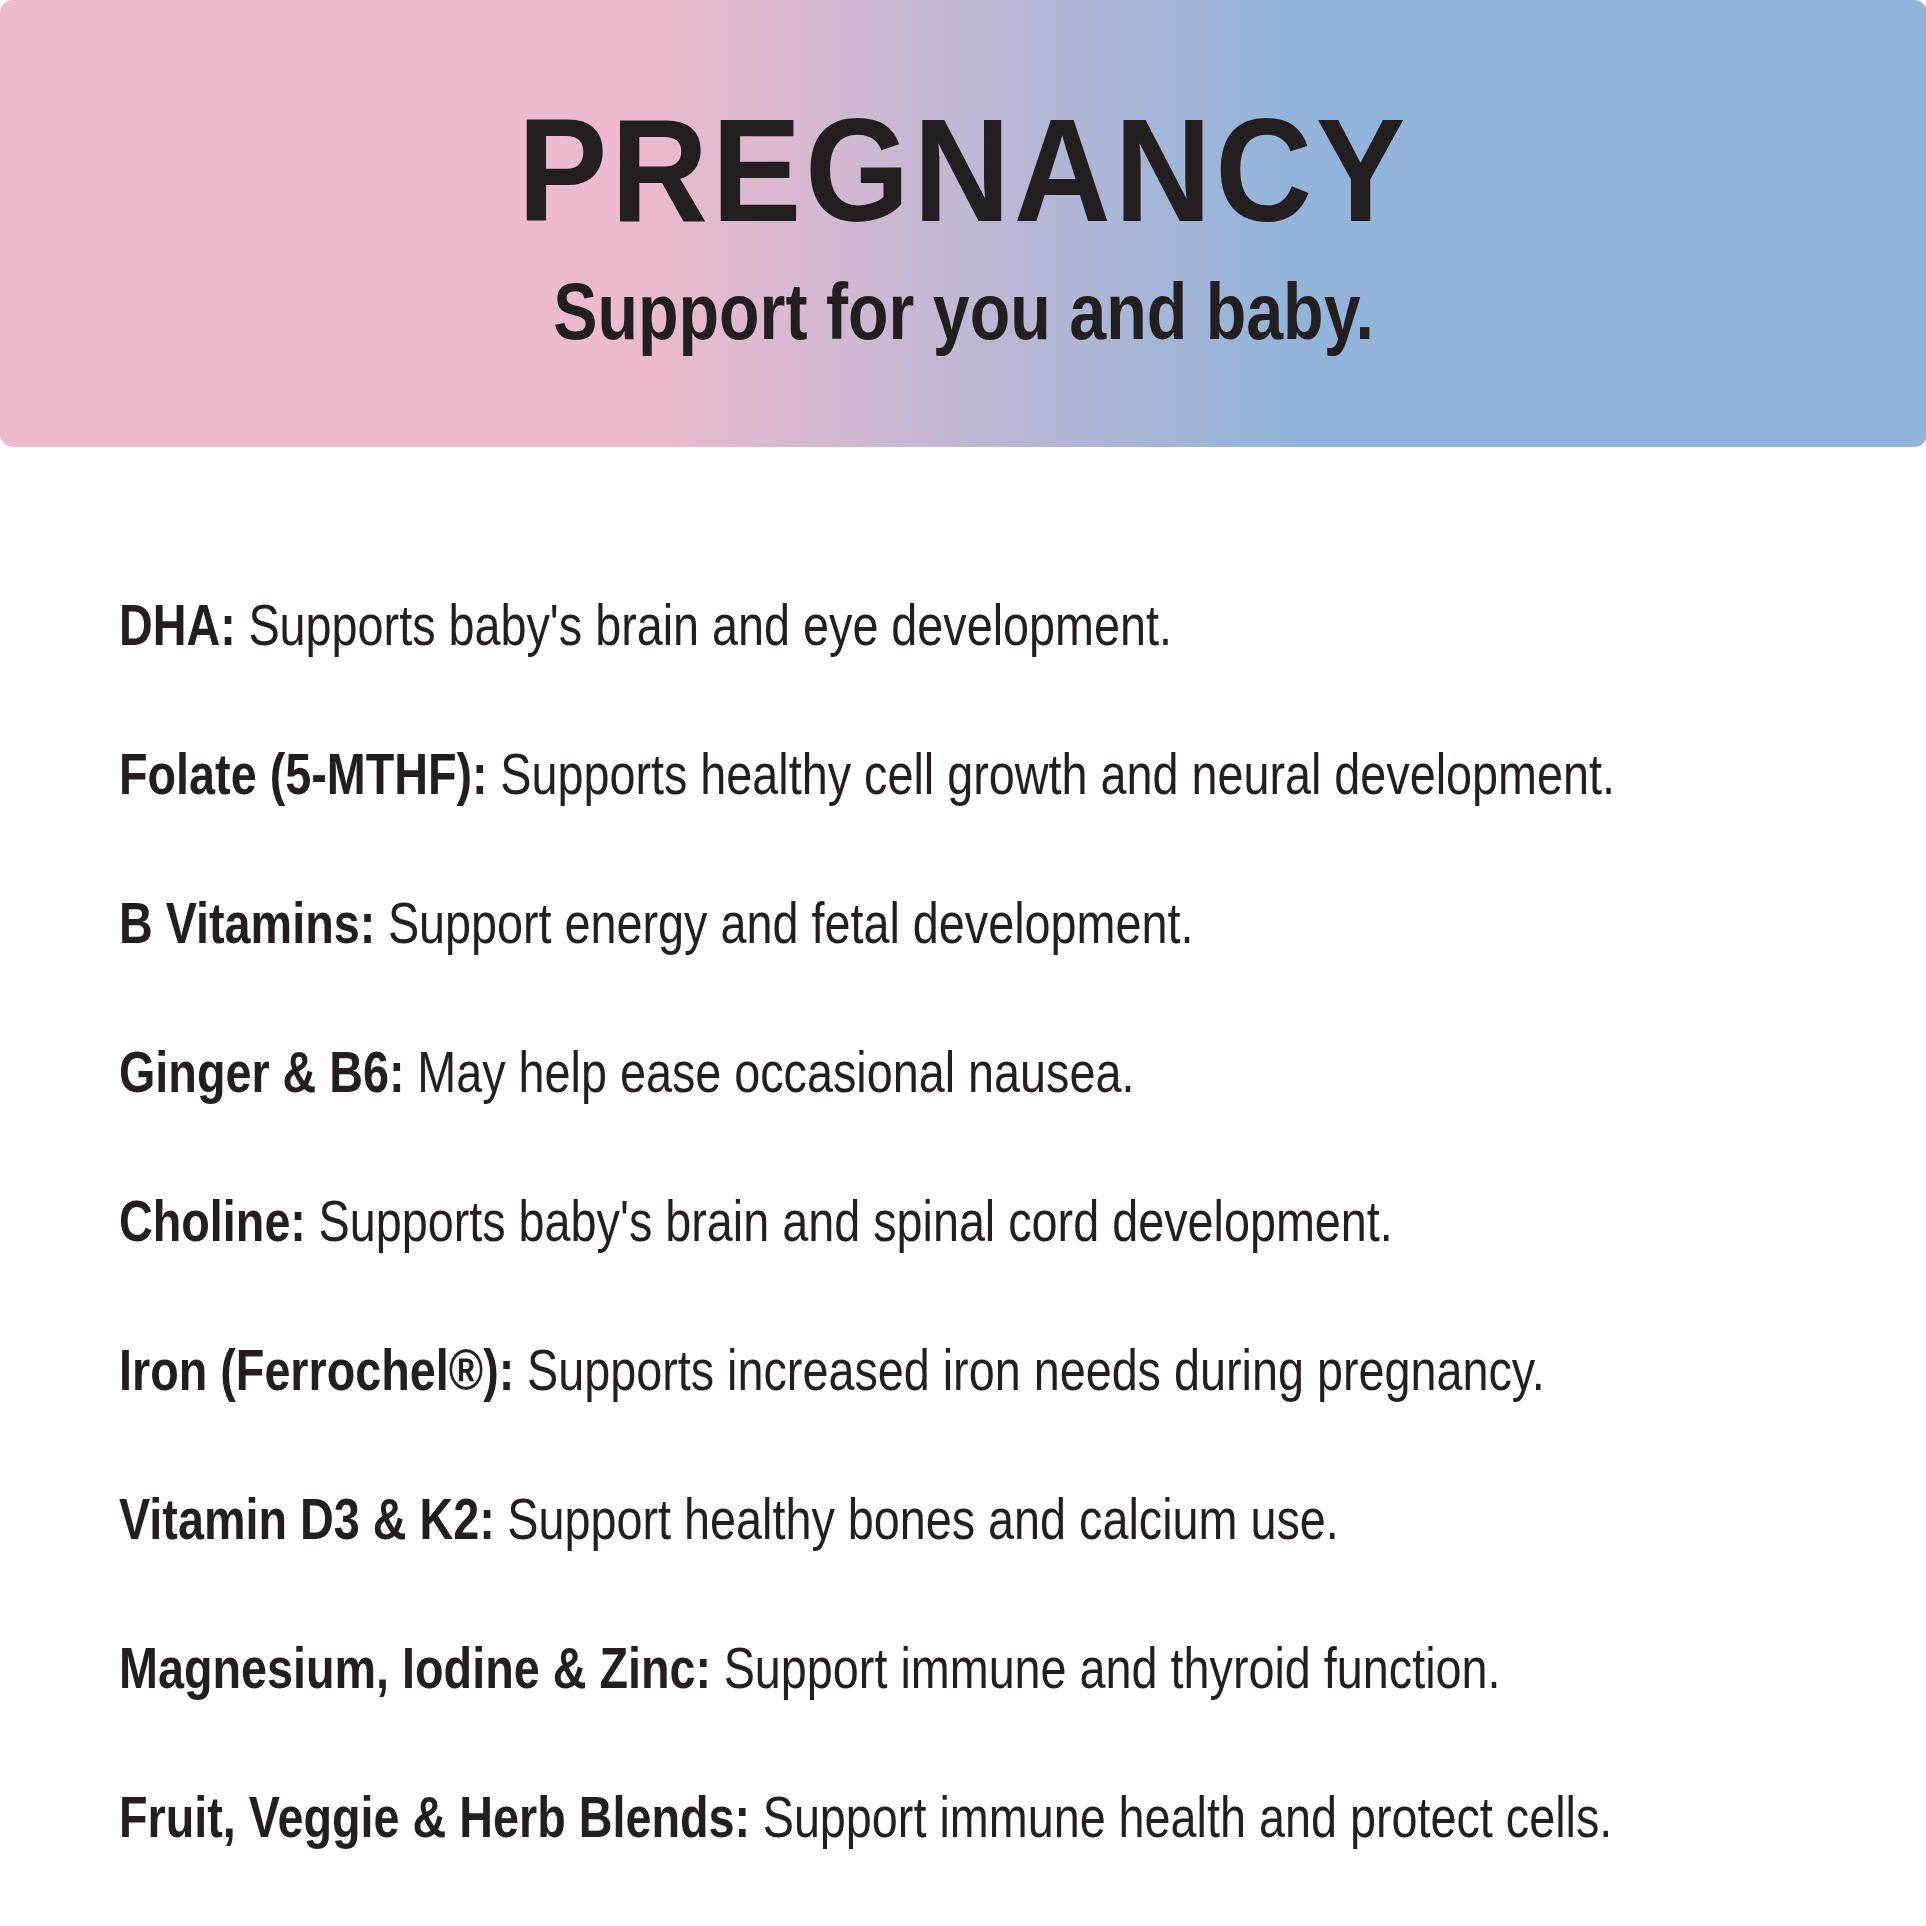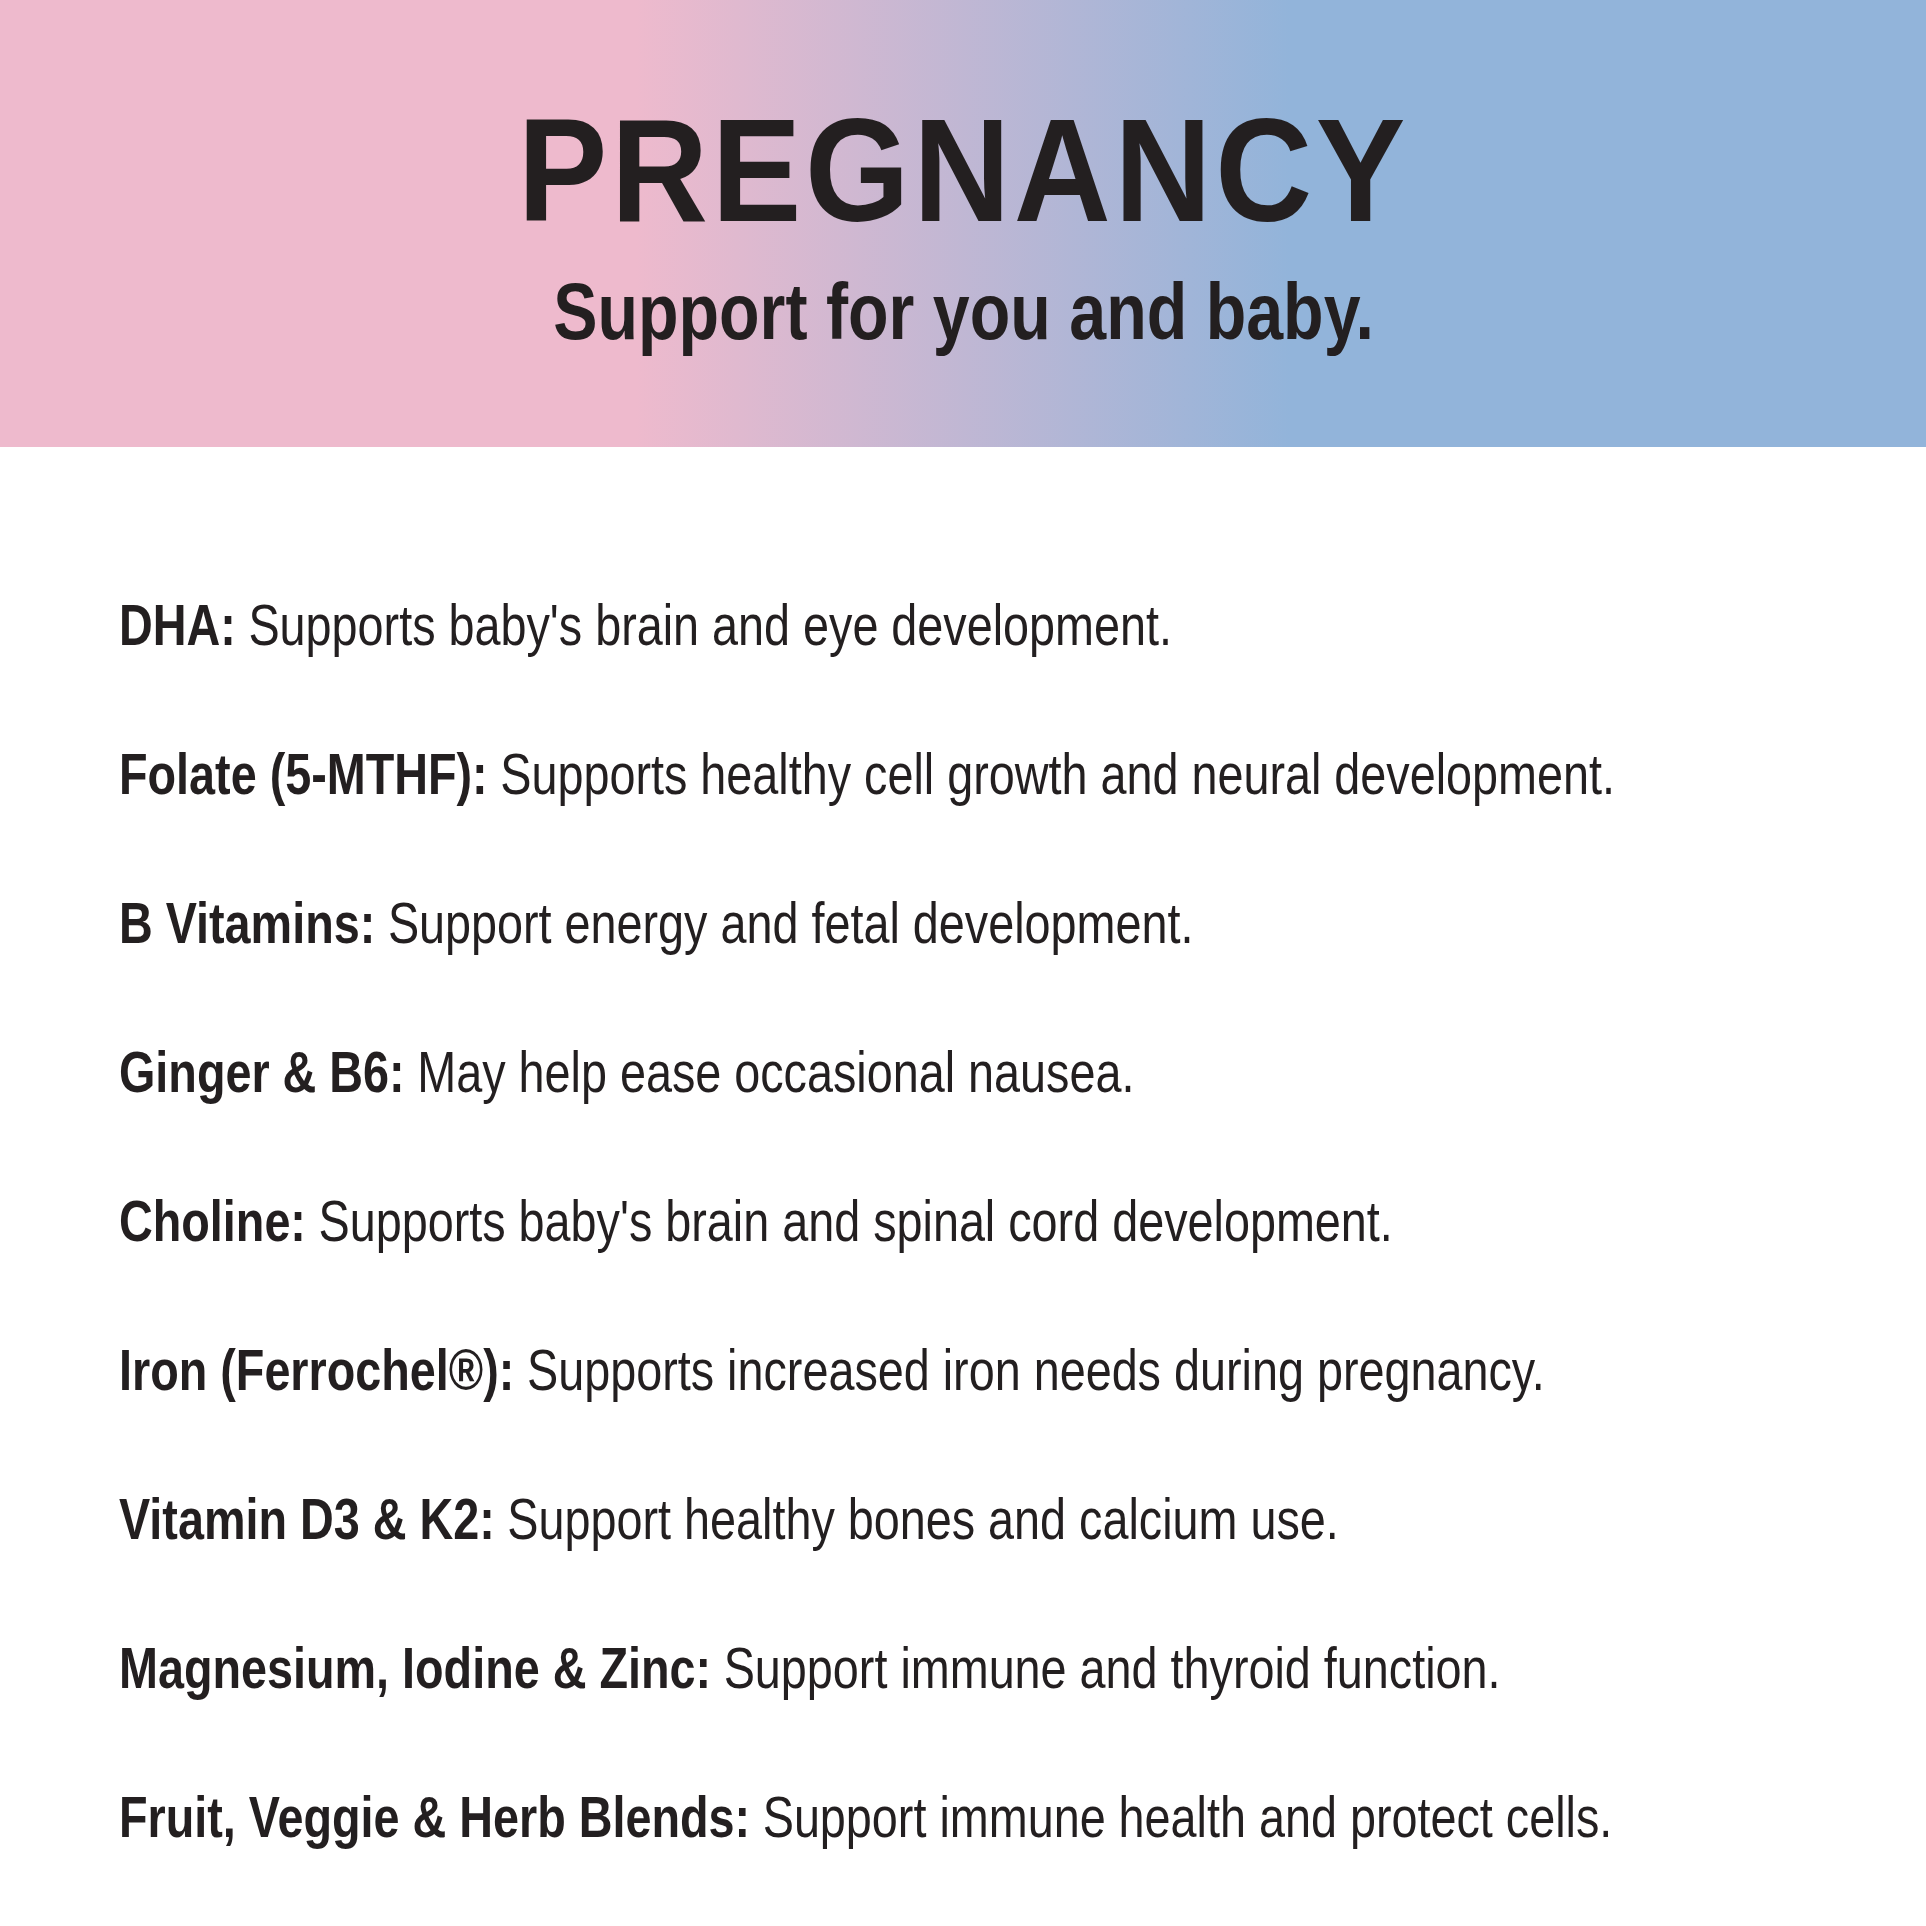--- a/index.html
+++ b/index.html
@@ -67,21 +67,21 @@
     margin-right: 0.27em;
   }
 
   .benefit-text {
     font-weight: 400;
   }
 </style>
 </head>
 <body style="color: rgb(35, 31, 32); background: rgb(255, 255, 255);">
 
-<header class="header" style="background: linear-gradient(90deg, rgb(238, 186, 205) 0%, rgb(238, 186, 205) 33%, rgb(146, 180, 218) 67%, rgb(146, 180, 218) 100%);">
+<header class="header" style="background: linear-gradient(90deg, rgb(238, 186, 205) 0%, rgb(238, 186, 205) 33%, rgb(146, 180, 218) 67%, rgb(146, 180, 218) 100%); border-radius: 13px;">
   <h1 class="title">PREGNANCY</h1>
   <p class="subtitle">Support for you and baby.</p>
 </header>
 
 <main class="benefits">
   <p class="benefit-row"><span class="benefit-label">DHA:</span><span class="benefit-text">Supports baby's brain and eye development.</span></p>
   <p class="benefit-row"><span class="benefit-label">Folate (5-MTHF):</span><span class="benefit-text">Supports healthy cell growth and neural development.</span></p>
   <p class="benefit-row"><span class="benefit-label">B Vitamins:</span><span class="benefit-text">Support energy and fetal development.</span></p>
   <p class="benefit-row"><span class="benefit-label">Ginger &amp; B6:</span><span class="benefit-text">May help ease occasional nausea.</span></p>
   <p class="benefit-row"><span class="benefit-label">Choline:</span><span class="benefit-text">Supports baby's brain and spinal cord development.</span></p>

